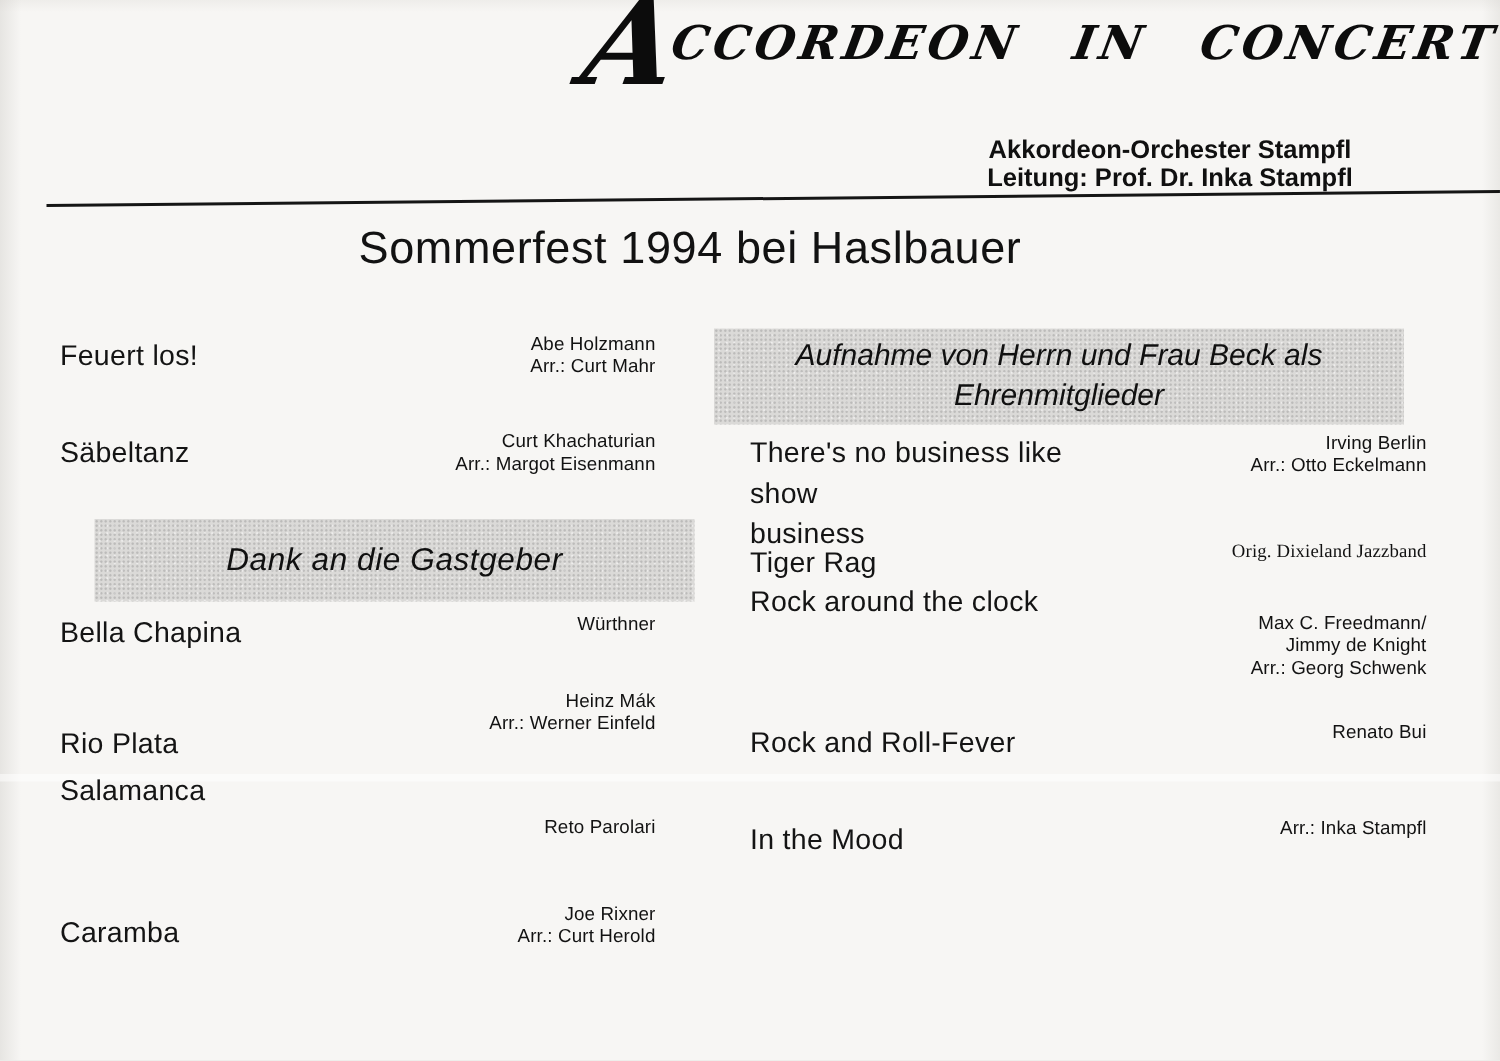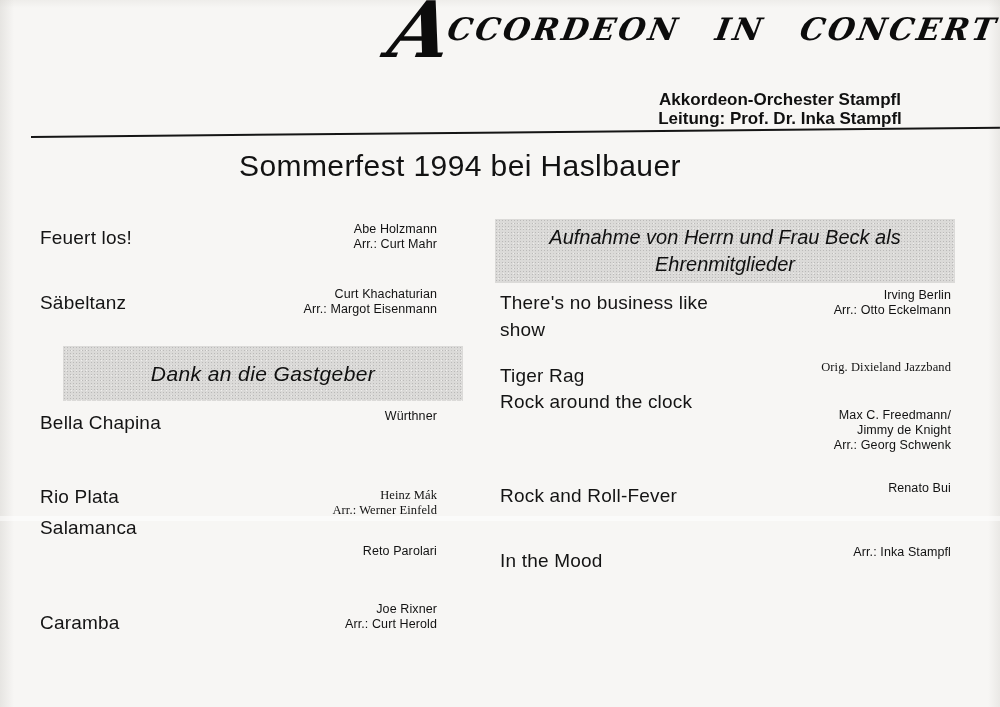--- a/index.html
+++ b/index.html
@@ -46,21 +46,21 @@
     position:absolute;display:flex;align-items:center;justify-content:center;
     background-color:#dbdad8;
     background-image:
       radial-gradient(rgba(110,110,110,0.30) 0.7px, transparent 0.9px),
       radial-gradient(rgba(255,255,255,0.55) 0.7px, transparent 0.9px);
     background-size:3px 3px, 5px 5px;
     background-position:0 0, 1px 2px;
     font-style:italic;color:#101010;text-align:center;
   }
   .band-left{top:346px;left:38px;width:400px;height:55px;font-size:21px;font-weight:normal;letter-spacing:0.4px;margin-left:25px;}
-  .band-right{top:219px;left:495px;width:460px;height:64px;font-size:20px;line-height:27px;font-weight:normal;flex-direction:column;text-align:center;}
+  .band-right{top:219px;left:476px;width:460px;height:64px;font-size:20px;line-height:27px;font-weight:normal;flex-direction:column;text-align:center;}
   
   .streak{position:absolute;left:0;width:1000px;height:5px;background:rgba(255,255,255,0.5);}
 </style>
 </head>
 <body>
 
 <div class="page">
 
   <div class="script-title"><span class="script-initial">A</span><span class="script-rest">CCORDEON IN CONCERT</span></div>
 
@@ -90,21 +90,21 @@
   <div class="band band-left">
     <div>Dank an die Gastgeber</div>
   </div>
 
   <div class="song-title lcol" style="top:412px;">Bella Chapina</div>
   <div class="credits lcred" style="top:409px;">
     <div>Würthner</div>
   </div>
 
   <div class="song-title lcol" style="top:486px;">Rio Plata</div>
-  <div class="credits lcred" style="top:488px;font-family:Liberation Serif, serif;">
+  <div class="credits lcred" style="top:460px;">
     <div>Heinz Mák</div>
     <div>Arr.: Werner Einfeld</div>
   </div>
 
   <div class="song-title lcol" style="top:517px;">Salamanca</div>
   <div class="credits lcred" style="top:544px;">
     <div>Reto Parolari</div>
   </div>
 
   <div class="song-title lcol" style="top:612px;">Caramba</div>
@@ -113,20 +113,21 @@
     <div>Arr.: Curt Herold</div>
   </div>
 
   <div class="band band-right">
     <div>Aufnahme von Herrn und Frau Beck als</div>
     <div>Ehrenmitglieder</div>
   </div>
 
   <div class="song-title rcol wrap" style="top:289px;">
     <div>There's no business like show</div>
+    <div>business</div>
   </div>
   <div class="credits rcred" style="top:288px;">
     <div>Irving Berlin</div>
     <div>Arr.: Otto Eckelmann</div>
   </div>
 
   <div class="song-title rcol" style="top:365px;">Tiger Rag</div>
   <div class="credits rcred" style="top:360px;font-family:Liberation Serif, serif;">
     <div>Orig. Dixieland Jazzband</div>
   </div>

